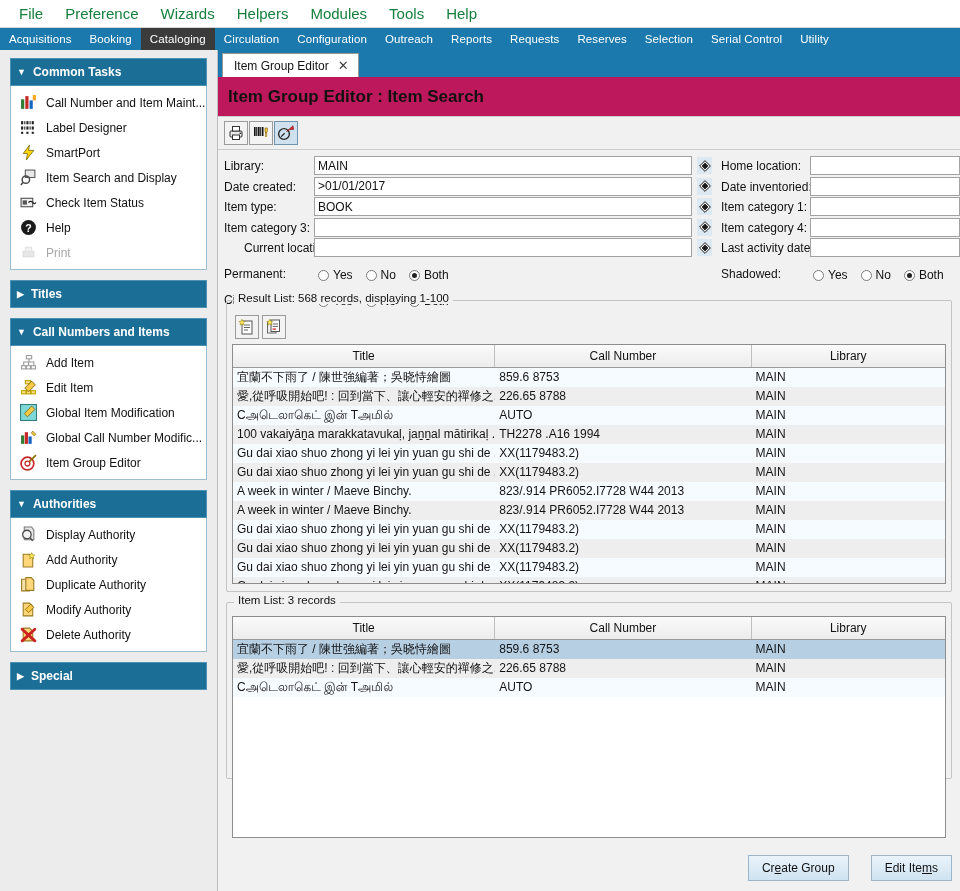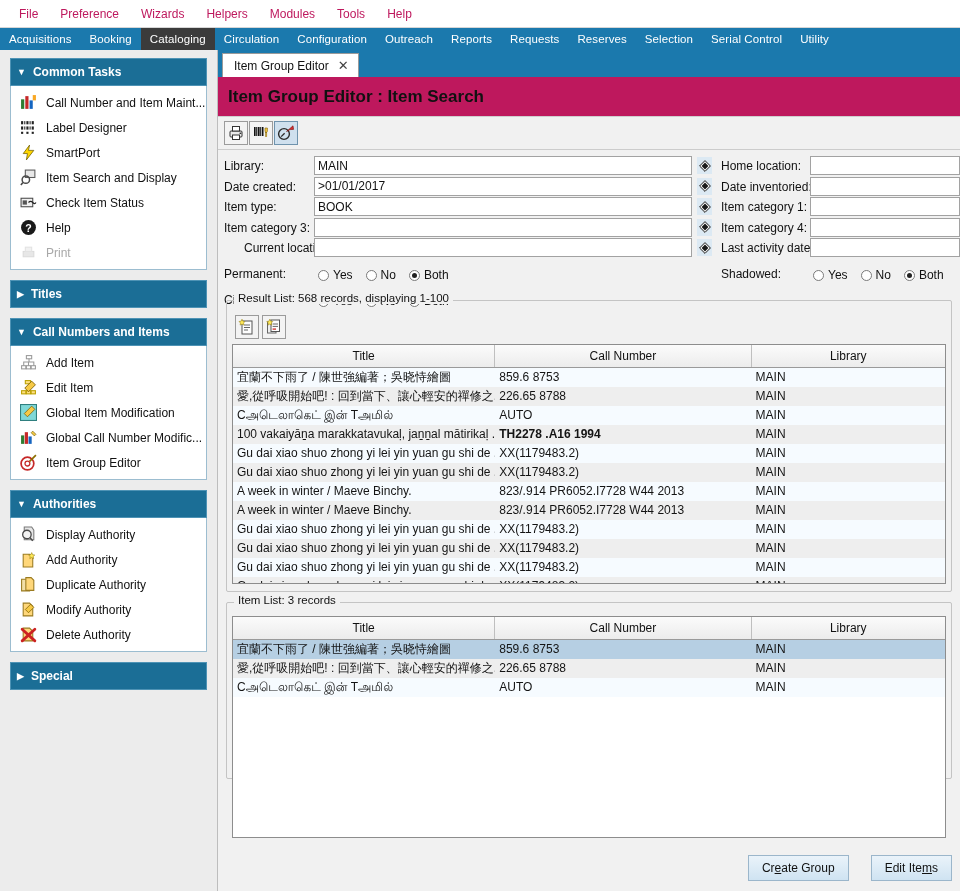--- a/index.html
+++ b/index.html
@@ -14,21 +14,21 @@
   }
   #app { position: relative; width: 960px; height: 891px; }
 
   
   .menubar {
     height: 28px; background: #ffffff;
     display: flex; align-items: center;
     padding-left: 8px; border-bottom: 1px solid #d6d6d6;
   }
   .menubar .mi {
-    padding: 4px 11px; font-size: 12px; color: #be185d;
+    padding: 4px 11px; font-size: 15px; color: #15803d;
     cursor: default; white-space: nowrap;
   }
 
   
   .modulebar {
     height: 22px; background: #1b79ad;
     display: flex; align-items: stretch;
   }
   .modulebar .mod {
     color: #ffffff; font-size: 11.5px;
@@ -591,21 +591,21 @@
               <div class="gc" style="width: 257px;">226.65 8788</div>
               <div class="gc" style="width: 194px;">MAIN</div>
             </div>
             <div class="grow odd">
               <div class="gc" style="width: 263px;">Cஅடெலாகெட் இன் Tஅமில்</div>
               <div class="gc" style="width: 257px;">AUTO</div>
               <div class="gc" style="width: 194px;">MAIN</div>
             </div>
             <div class="grow alt">
               <div class="gc" style="width: 263px;">100 vakaiyāṉa marakkatavukaḷ, jaṉṉal mātirikaḷ ...</div>
-              <div class="gc" style="width: 257px; font-weight: bold;">TH2278 .A16 1994</div>
+              <div class="gc" style="width: 257px;">TH2278 .A16 1994</div>
               <div class="gc" style="width: 194px;">MAIN</div>
             </div>
             <div class="grow odd">
               <div class="gc" style="width: 263px;">Gu dai xiao shuo zhong yi lei yin yuan gu shi de ...</div>
               <div class="gc" style="width: 257px;">XX(1179483.2)</div>
               <div class="gc" style="width: 194px;">MAIN</div>
             </div>
             <div class="grow alt">
               <div class="gc" style="width: 263px;">Gu dai xiao shuo zhong yi lei yin yuan gu shi de ...</div>
               <div class="gc" style="width: 257px;">XX(1179483.2)</div>

